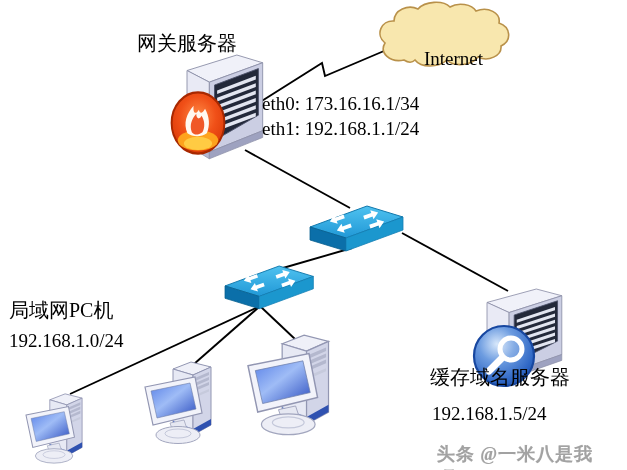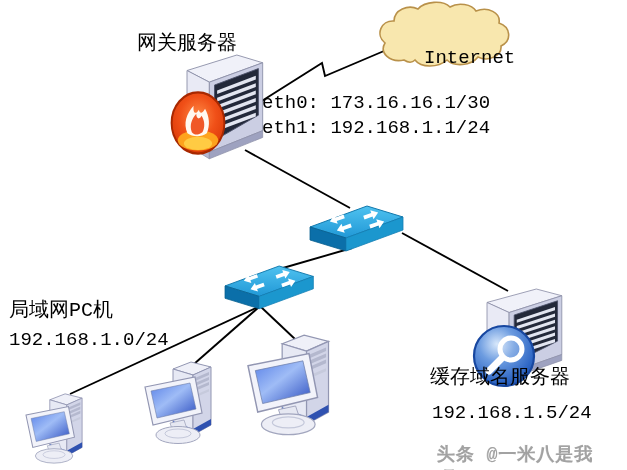--- a/index.html
+++ b/index.html
@@ -1,18 +1,18 @@
 <!DOCTYPE html>
 <html><head>
 <meta charset="utf-8">
 <style>
   html,body{margin:0;padding:0;background:#fff;}
   #stage{
     position:relative;width:605px;height:470px;background:#ffffff;overflow:hidden;
-    font-family:Liberation Mono, monospace;
+    font-family:Liberation Serif, serif;
   }
   #scene{position:absolute;left:0;top:0;}
   .lbl{position:absolute;color:#000;white-space:nowrap;line-height:1.15;}
   .lbl-cn{font-size:20px;}
   .lbl-num{font-size:19px;}
   .watermark{
     position:absolute;font-size:18px;font-weight:bold;letter-spacing:1px;
     color:#a2a2a2;text-shadow:1px 1px 0 #ffffff, -0.5px -0.5px 0 #c9c9c9;
   }
 </style>
@@ -138,21 +138,21 @@
 
     <use href="#pc" transform="translate(26,393) scale(0.85)"></use>
     <use href="#pc" transform="translate(145,361)"></use>
     <use href="#pc" transform="translate(248,334) scale(1.22)"></use>
   </svg>
 
   <div class="lbl lbl-cn" style="left:137px;top:32px;">网关服务器</div>
 
   <div class="lbl lbl-num" style="left:424px;top:27px;margin-top:21px;">Internet</div>
 
-  <div class="lbl lbl-num" style="left:262px;top:93px;">eth0: 173.16.16.1/30</div>
+  <div class="lbl lbl-num" style="left:262px;top:93px;">eth0: 173.16.16.1/34</div>
 
   <div class="lbl lbl-num" style="left:262px;top:118px;text-align:center;">eth1: 192.168.1.1/24</div>
 
   <div class="lbl lbl-cn" style="left:9px;top:299px;text-align:center;">局域网PC机</div>
 
   <div class="lbl lbl-num" style="left:9px;top:324px;margin-top:6px;">192.168.1.0/24</div>
 
   <div class="lbl lbl-cn" style="left:430px;top:366px;">缓存域名服务器</div>
 
   <div class="lbl lbl-num" style="left:432px;top:403px;">192.168.1.5/24</div>

